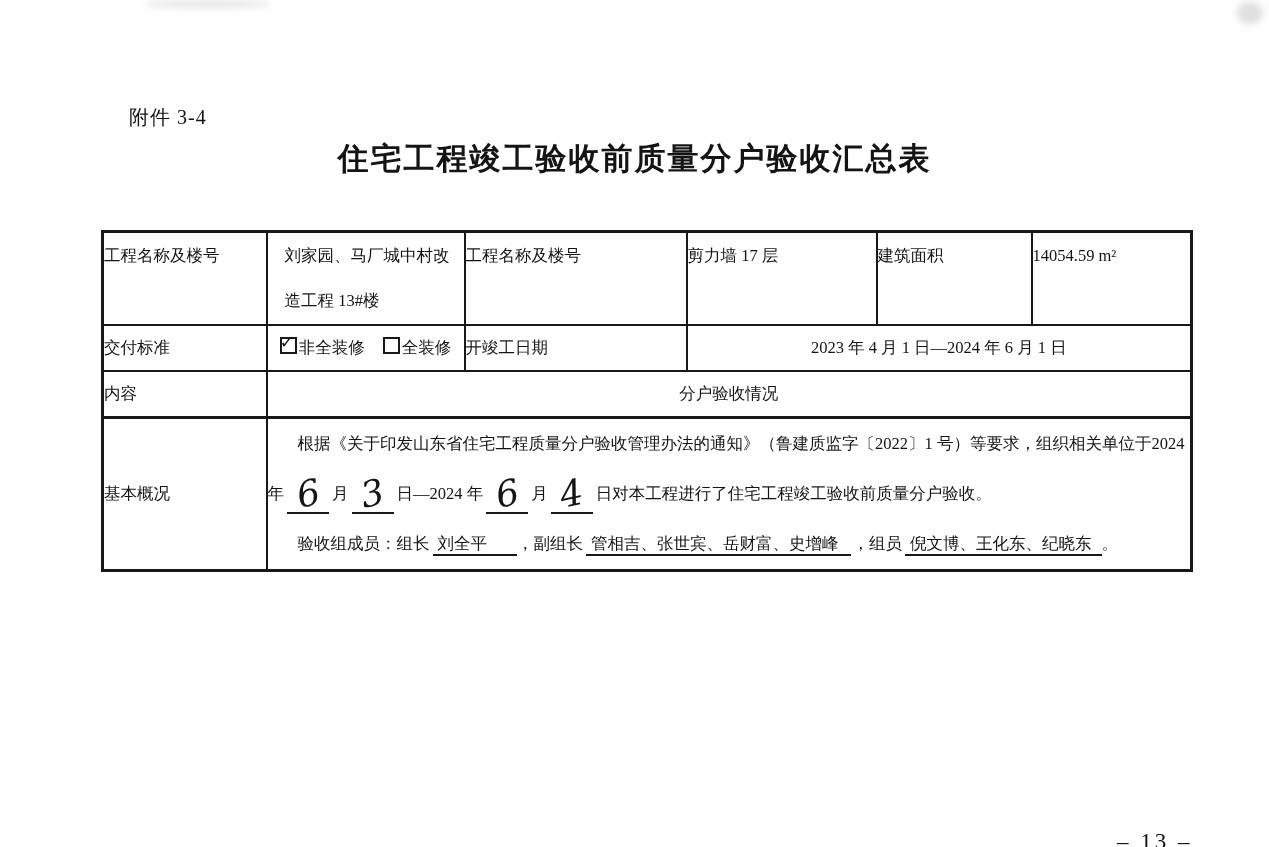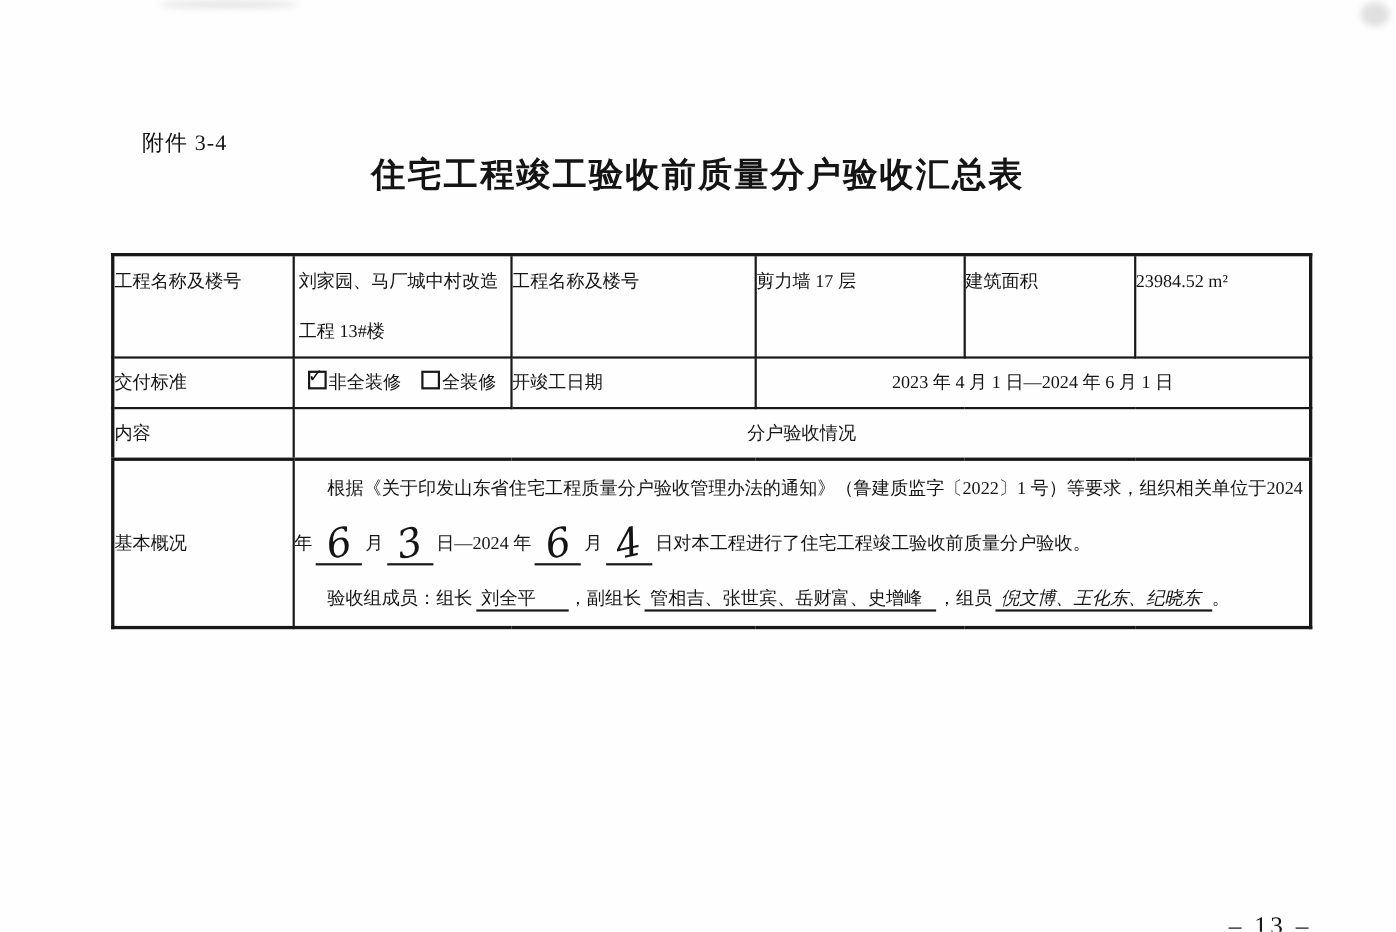--- a/index.html
+++ b/index.html
@@ -5,42 +5,42 @@
   html,body{margin:0;padding:0;}
   body{
     width:1269px;height:847px;position:relative;overflow:hidden;
     background:#fefefe;color:#141414;
     font-family:"Liberation Serif","DejaVu Serif",serif;
   }
   .smudge{position:absolute;background:#e7e7e7;border-radius:50%;filter:blur(3px);}
   .smudge.s1{top:0;left:145px;width:125px;height:8px;}
   .smudge.s2{top:2px;left:1237px;width:26px;height:22px;background:#e0e0e0;}
 
-  .attachment{position:absolute;top:116px;left:129px;font-size:20px;letter-spacing:1px;}
+  .attachment{position:absolute;top:104px;left:129px;font-size:20px;letter-spacing:1px;}
   .title{
     position:absolute;top:138px;left:0;width:100%;margin:0;text-align:center;
     font-size:31px;font-weight:700;letter-spacing:2px;
     font-family:"Liberation Sans","DejaVu Sans",sans-serif;
   }
 
   table.summary{
     position:absolute;top:230px;left:101px;width:1089px;
     border-collapse:collapse;table-layout:fixed;
     border:3px solid #181818;
   }
   table.summary td{
     border:2px solid #181818;font-size:16.5px;padding:0;overflow:hidden;
     word-break:break-all;
   }
   tr.r1{height:93px;}  tr.r2{height:90px;}  tr.r3{height:92px;}
   tr.r4{height:46px;}  tr.r5{height:47px;padding-left:44px;}  tr.r6{height:139px;}
 
   td.lbl{vertical-align:top;padding:4px 4px 0 14px;line-height:45px;}
   td.val{vertical-align:top;padding:4px 3px 0 10px;line-height:45px;}
-  td.val.c2{padding-left:4px;padding-right:2px;}
+  td.val.c2{padding-left:17px;padding-right:2px;}
   td.single{vertical-align:middle;line-height:normal;padding-top:0;}
   td.checkboxes{text-align:center;vertical-align:middle;line-height:normal;}
   td.date-cell{text-align:center;vertical-align:middle;line-height:normal;}
   td.content-cell{text-align:center;vertical-align:middle;line-height:normal;font-family:Liberation Mono, monospace;}
   tr.r6 td{border-top-width:3px;}
   td.overview-label{vertical-align:middle;padding-left:13px;line-height:normal;}
   td.overview-cell{
     vertical-align:top;text-align:left;padding:9px 12px 0 16px;
     font-size:15.5px;
   }
@@ -54,21 +54,21 @@
   .cb-group{margin:0 9px;}
 
   .hw-slot{display:inline-block;min-width:42px;text-align:center;
            border-bottom:2px solid #181818;height:36px;vertical-align:-7px;margin:0 3px;}
   .hw{display:inline-block;font-family:"DejaVu Serif",serif;font-style:italic;
       font-size:36px;line-height:34px;transform:rotate(-12deg);}
 
   .uname{border-bottom:2px solid #181818;padding:0 5px 1px 5px;margin-left:3px;}
   .uname.leader{padding-right:30px;}
   .uname.deputies{padding-right:12px;margin-right:2px;}
-  .uname.members{padding-right:10px;font-style:italic;}
+  .uname.members{padding-right:10px;}
 
   .pagenum{position:absolute;top:829px;left:1117px;font-size:23px;letter-spacing:3px;}
 </style>
 </head>
 <body>
 
 <div>
 
   <div class="smudge s1"></div>
   <div class="smudge s2"></div>
@@ -85,21 +85,21 @@
         <col style="width:155px">
         <col style="width:160px">
     </colgroup>
     <tbody>
       <tr class="r1">
         <td class="lbl">工程名称及楼号</td>
         <td class="val c2">刘家园、马厂城中村改造工程 13#楼</td>
         <td class="lbl">工程名称及楼号</td>
         <td class="val">剪力墙 17 层</td>
         <td class="lbl">建筑面积</td>
-        <td class="val">23984.52 m²</td>
+        <td class="val">14054.59 m²</td>
       </tr>
       <tr class="r4">
         <td class="lbl single">交付标准</td>
         <td class="checkboxes">
           <span class="cb-group"><span class="cb"><i>✓</i></span><span>非全装修</span></span><span class="cb-group"><span class="cb"><i></i></span><span>全装修</span></span>
         </td>
         <td class="lbl single">开竣工日期</td>
         <td class="date-cell" colspan="3">2023 年 4 月 1 日—2024 年 6 月 1 日</td>
       </tr>
       <tr class="r5">

